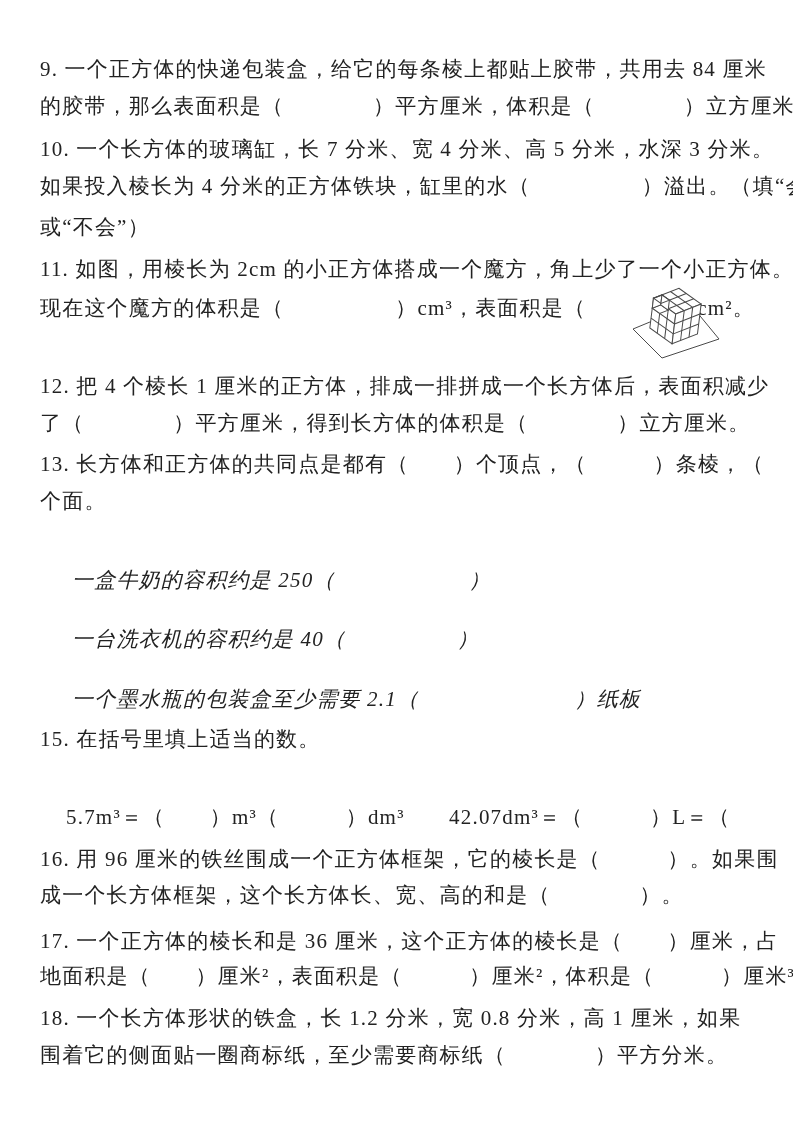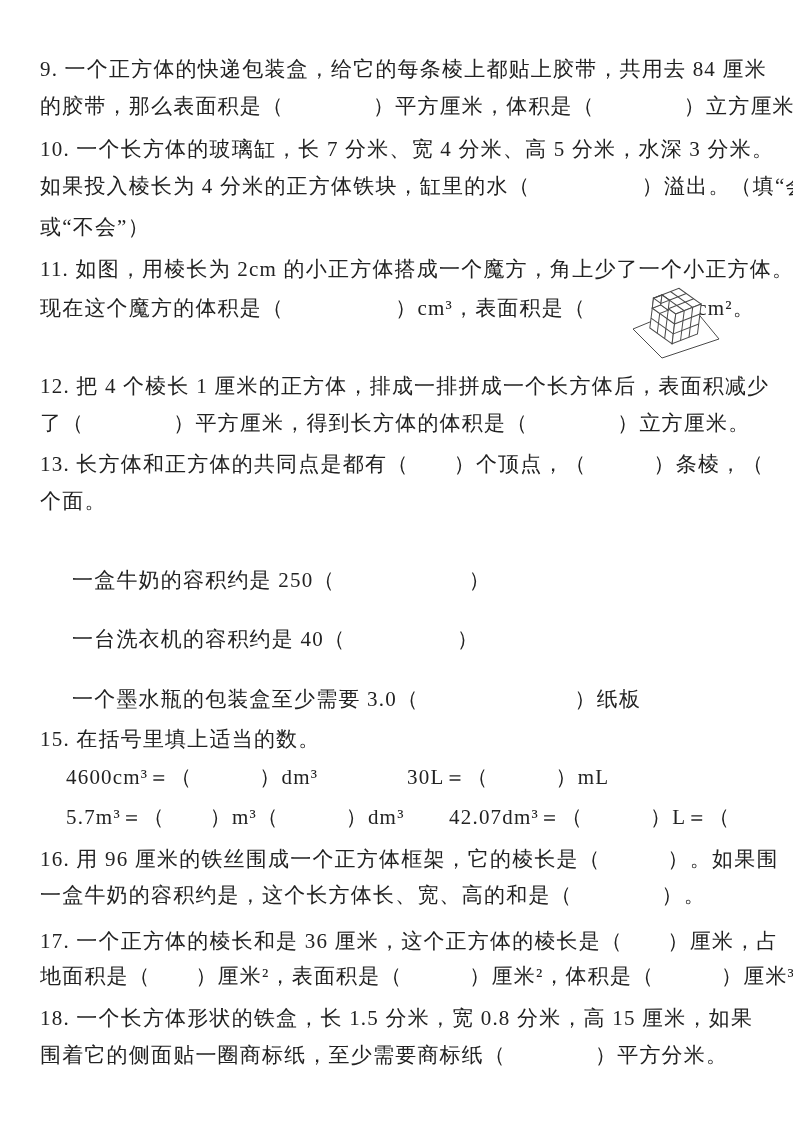--- a/index.html
+++ b/index.html
@@ -19,21 +19,21 @@
     position: absolute;
     left: 40px;
     margin: 0;
     font-size: 21px;
     line-height: 30px;
     color: #222222;
     letter-spacing: 1.2px;
     white-space: pre;
     text-align: center;
   }
-  .ln.indent  { left: 72px; }
+  .ln.indent  { left: 72px; font-style: italic; }
   .ln.indent2 { left: 66px; }
   .fig {
     position: absolute;
     left: 630px;
     top: 278px;
     width: 92px;
     height: 84px;
   }
   .fig polygon, .fig line, .fig path {
     stroke: #4a4a4a;
@@ -91,28 +91,27 @@
   </svg>
 
   <p class="ln" style="top:371px">12. 把 4 个棱长 1 厘米的正方体，排成一排拼成一个长方体后，表面积减少</p>
   <p class="ln" style="top:408px">了（　　　　）平方厘米，得到长方体的体积是（　　　　）立方厘米。</p>
 
   <p class="ln" style="top:449px">13. 长方体和正方体的共同点是都有（　　）个顶点，（　　　）条棱，（　　）</p>
   <p class="ln" style="top:486px">个面。</p>
 
   <p class="ln indent" style="top:565px">一盒牛奶的容积约是 250（　　　　　　）</p>
   <p class="ln indent" style="top:624px">一台洗衣机的容积约是 40（　　　　　）</p>
-  <p class="ln indent" style="top:684px">一个墨水瓶的包装盒至少需要 3.0（　　　　　　　）纸板</p>
+  <p class="ln indent" style="top:684px">一个墨水瓶的包装盒至少需要 2.1（　　　　　　　）纸板</p>
 
   <p class="ln" style="top:724px">15. 在括号里填上适当的数。</p>
-  <p class="ln indent2" style="top:762px">4600cm³＝（　　　）dm³　　　　30L＝（　　　）mL</p>
   <p class="ln indent2" style="top:802px">5.7m³＝（　　）m³（　　　）dm³　　42.07dm³＝（　　　）L＝（　　　）mL</p>
 
   <p class="ln" style="top:844px">16. 用 96 厘米的铁丝围成一个正方体框架，它的棱长是（　　　）。如果围</p>
-  <p class="ln" style="top:880px">一盒牛奶的容积约是，这个长方体长、宽、高的和是（　　　　）。</p>
+  <p class="ln" style="top:880px">成一个长方体框架，这个长方体长、宽、高的和是（　　　　）。</p>
 
   <p class="ln" style="top:926px">17. 一个正方体的棱长和是 36 厘米，这个正方体的棱长是（　　）厘米，占</p>
   <p class="ln" style="top:961px">地面积是（　　）厘米²，表面积是（　　　）厘米²，体积是（　　　）厘米³。</p>
 
-  <p class="ln" style="top:1003px">18. 一个长方体形状的铁盒，长 1.5 分米，宽 0.8 分米，高 15 厘米，如果</p>
+  <p class="ln" style="top:1003px">18. 一个长方体形状的铁盒，长 1.2 分米，宽 0.8 分米，高 1 厘米，如果</p>
   <p class="ln" style="top:1040px">围着它的侧面贴一圈商标纸，至少需要商标纸（　　　　）平方分米。</p>
 
 </div>
 
 </body></html>

